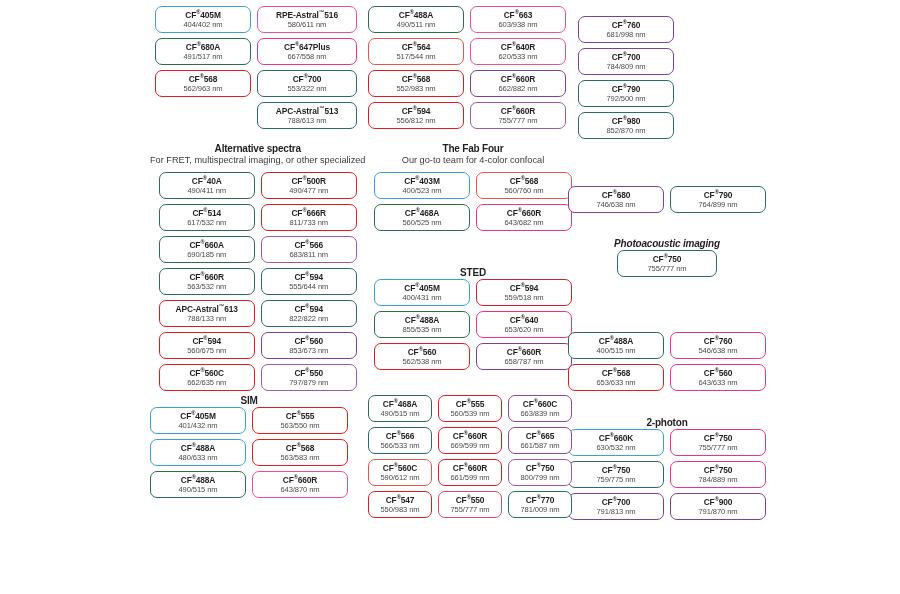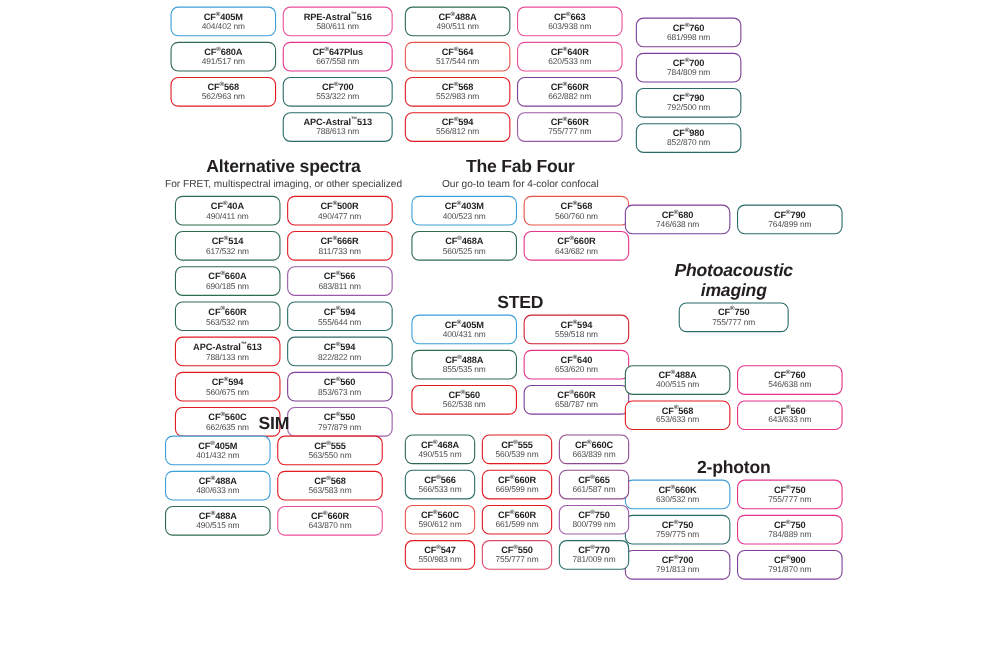--- a/index.html
+++ b/index.html
@@ -22,21 +22,21 @@
     height: 594px;
   }
 
   
   .group {
     position: absolute;
   }
   .group-heading {
     text-align: center;
     font-weight: bold;
-    font-size: 16px;
+    font-size: 10px;
     letter-spacing: -0.2px;
     color: #231f20;
     line-height: 1.12;
     margin: 0 0 1px 0;
     white-space: nowrap;
   }
   .group-heading.two-line {
     white-space: normal;
     font-style: italic;
   }
@@ -409,21 +409,21 @@
             <div class="wl">784/889 nm</div>
           </div>
           <div class="pill w-med" style="border-color: rgb(127, 63, 152);">
             <div class="nm">CF<span class="sup">®</span>900</div>
             <div class="wl">791/870 nm</div>
           </div>
         </div>
       </div>
     </div>
 
-  <div class="group" style="left:150px; top:377px;">
+  <div class="group" style="left:150px; top:395px;">
       <div class="group-heading">SIM</div>
       <div class="cols">
         <div class="col">
           <div class="pill w-med" style="border-color: rgb(61, 159, 216);">
             <div class="nm">CF<span class="sup">®</span>405M</div>
             <div class="wl">401/432 nm</div>
           </div>
           <div class="pill w-med" style="border-color: rgb(61, 159, 216);">
             <div class="nm">CF<span class="sup">®</span>488A</div>
             <div class="wl">480/633 nm</div>

